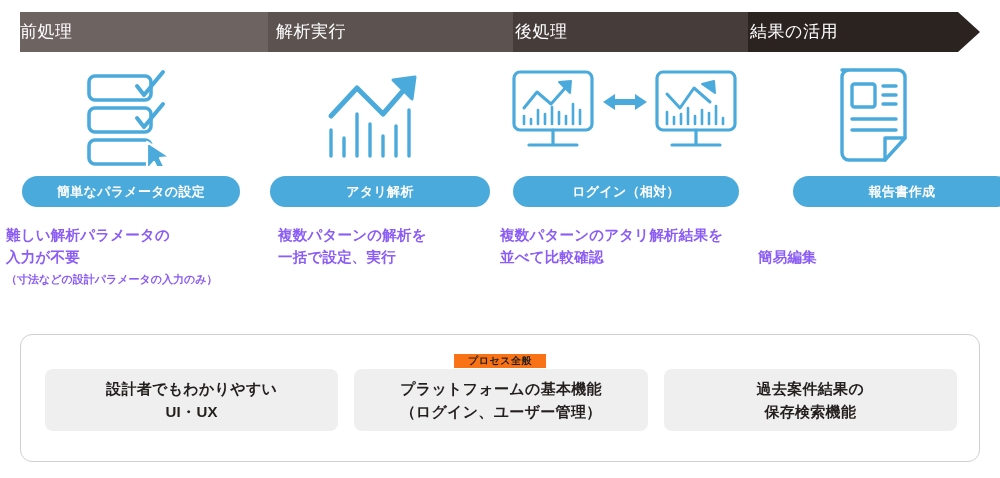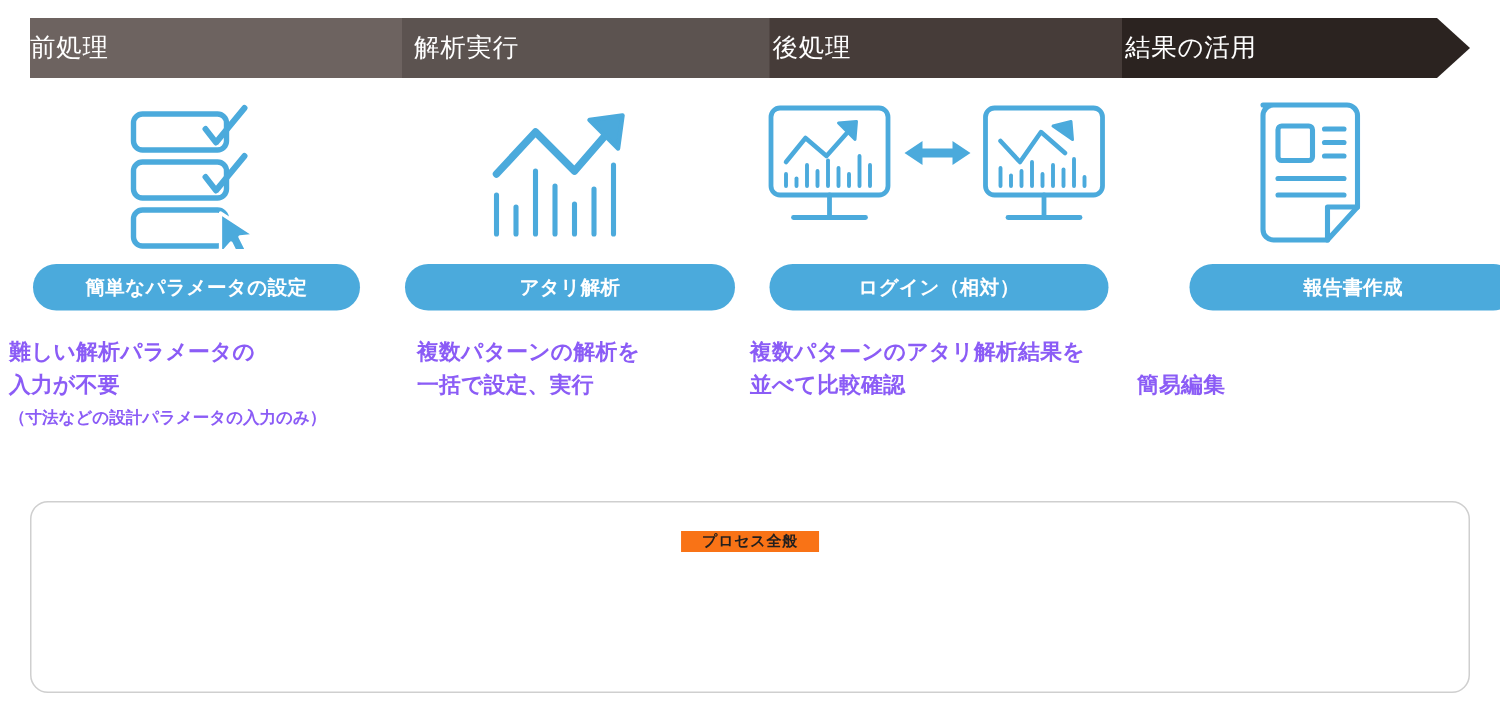--- a/index.html
+++ b/index.html
@@ -283,13 +283,33 @@
   <span>複数パターンのアタリ解析結果を</span><br>
   <span>並べて比較確認</span>
 </div>
 <div class="caption cp3">
   <br>
   <span>簡易編集</span>
 </div>
 
 <div id="overall-section">
   <div id="overall-title">プロセス全般</div>
+  <div id="overall-boxes">
+    <div class="overall-box">
+      <div>
+        <span>設計者でもわかりやすい</span><br>
+        <span>UI・UX</span>
+      </div>
+    </div>
+    <div class="overall-box">
+      <div>
+        <span>プラットフォームの基本機能</span><br>
+        <span>（ログイン、ユーザー管理）</span>
+      </div>
+    </div>
+    <div class="overall-box">
+      <div>
+        <span>過去案件結果の</span><br>
+        <span>保存検索機能</span>
+      </div>
+    </div>
+  </div>
 </div>
 
 </body></html>

